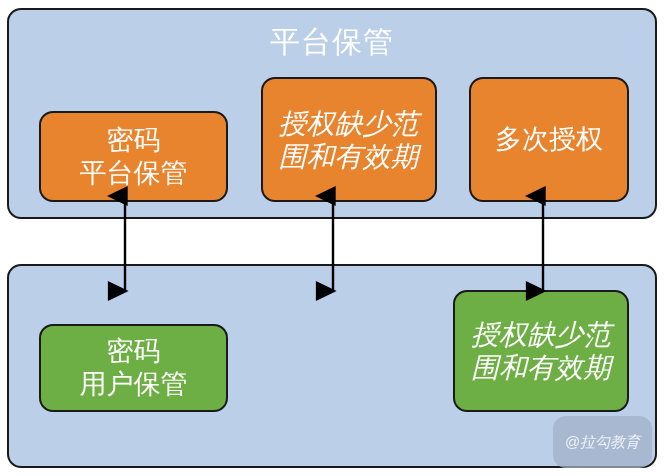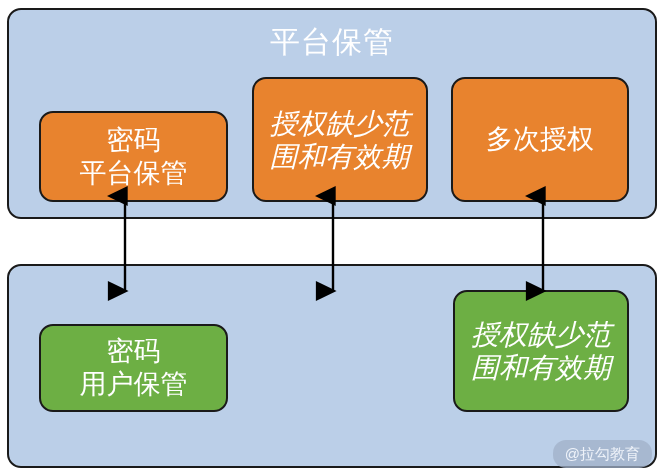--- a/index.html
+++ b/index.html
@@ -85,44 +85,45 @@
     font-size: 27px;
     line-height: 33px;
     padding: 2px 4px;
     white-space: pre-line;
   }
   .box.orange { background: #e8832e; }
   .box.green  { background: #6daf44; }
 
   .box-a { width: 189px; margin-top: 34px; }
   .box-b { width: 176px; font-size: 28px; font-style: italic; }
-  .box-c { width: 178px; }
+  .box-c { width: 160px; }
 
   
   #arrow-layer {
     position: absolute;
     left: 0;
     top: 0;
     width: 664px;
     height: 476px;
     pointer-events: none;
   }
 
   
   #watermark {
     position: absolute;
     right: 12px;
     bottom: 8px;
     background: rgba(160, 176, 200, 0.75);
     color: #eef2f9;
     font-size: 15px;
     line-height: 18px;
-    padding: 5px 12px;
+    padding: 17px 12px;
     border-radius: 13px;
     white-space: nowrap;
+    font-style: italic;
   }
 </style>
 </head>
 <body>
 
 <div id="diagram">
 
   <div class="panel" id="panel-traditional">
     <div class="panel-title" id="title-traditional">平台保管</div>
 

